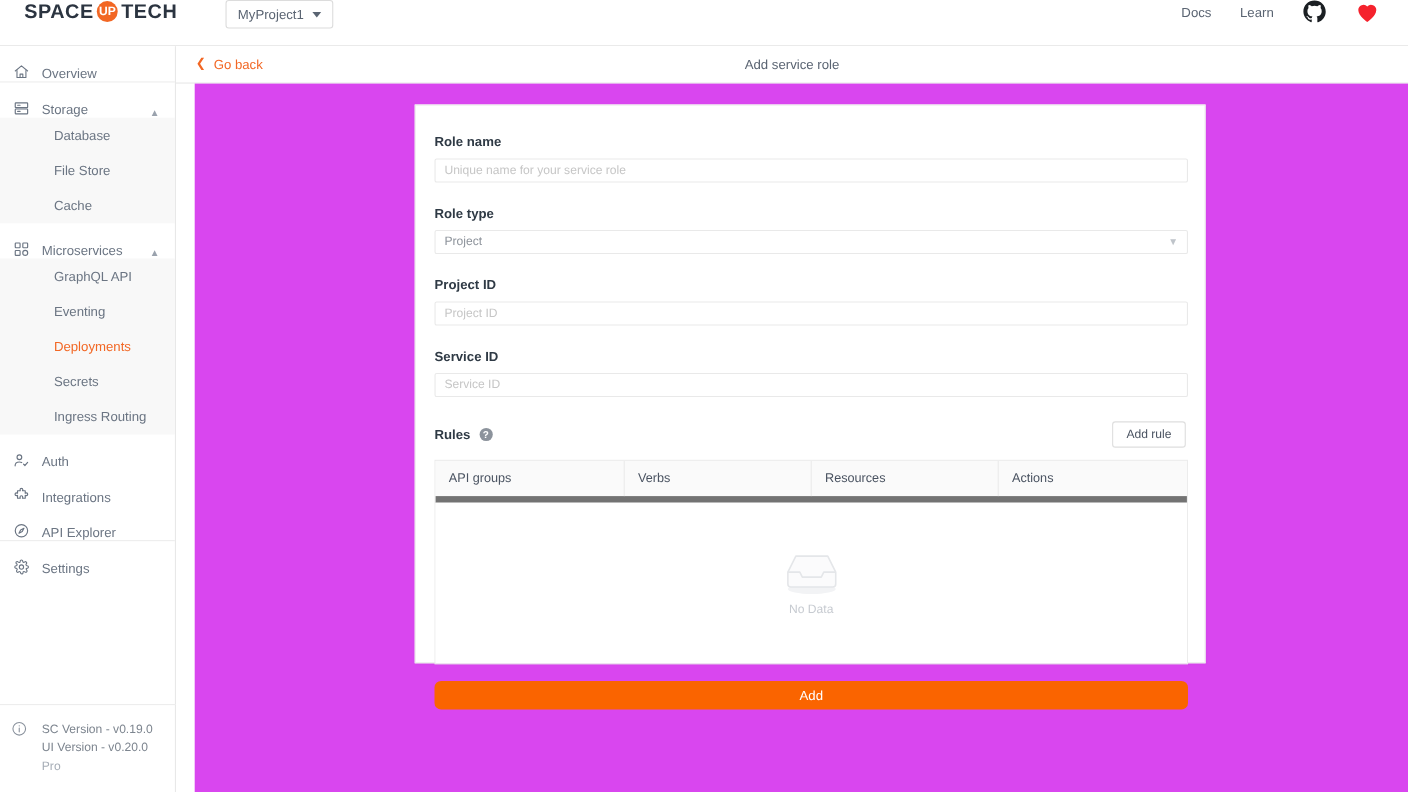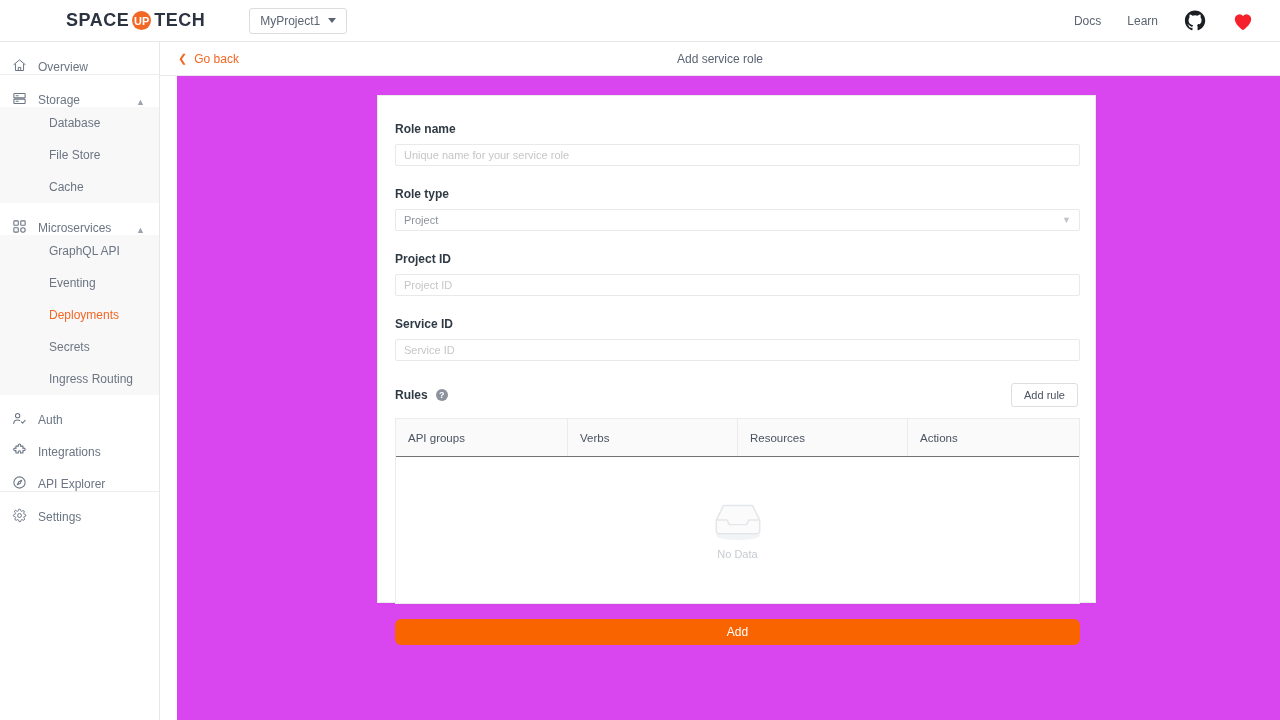--- a/index.html
+++ b/index.html
@@ -10,21 +10,21 @@
     color: #3c4858;
     overflow: hidden;
   }
 
   
   .topbar {
     position: absolute; top: 0; left: 0;
     width: 1280px; height: 42px;
     background: #ffffff;
     border-bottom: 1px solid #e8e8e8;
-    display: flex; align-items: center; padding-left: 44px;
+    display: flex; align-items: flex-start;
   }
   .logo {
     margin-left: 22px;
     display: flex; align-items: center;
     font-weight: bold; font-size: 18px;
     letter-spacing: 0.5px;
     color: #2b3440;
     user-select: none;
   }
   .logo-up {
@@ -189,21 +189,21 @@
 
   
   .rules-table {
     width: 685px;
     border: 1px solid #ececec;
     border-collapse: collapse;
   }
   .rules-thead {
     display: flex; height: 38px;
     background: #fafafa;
-    border-bottom: 1px solid #737373;
+    border-bottom: 6px solid #737373;
   }
   .th {
     display: flex; align-items: center;
     font-size: 11.5px; color: #4a5361;
     padding-left: 12px;
     border-right: 1px solid #ececec;
   }
   .th:last-child { border-right: none; }
   .th-w1 { width: 172px; }
   .th-w2 { width: 170px; }
@@ -365,20 +365,34 @@
   <div class="nav-item">
     <span class="ico">
       <svg width="15" height="15" viewBox="0 0 24 24" fill="none" stroke="#6b7583" stroke-width="1.6" stroke-linejoin="round">
         <circle cx="12" cy="12" r="3.1"></circle>
         <path d="M19.2 14.6a1.5 1.5 0 0 0 .3 1.7l.1.1a1.8 1.8 0 1 1-2.6 2.6l-.1-.1a1.5 1.5 0 0 0-1.7-.3 1.5 1.5 0 0 0-.9 1.4v.2a1.8 1.8 0 1 1-3.6 0v-.1a1.5 1.5 0 0 0-1-1.4 1.5 1.5 0 0 0-1.7.3l-.1.1a1.8 1.8 0 1 1-2.6-2.6l.1-.1a1.5 1.5 0 0 0 .3-1.7 1.5 1.5 0 0 0-1.4-.9h-.2a1.8 1.8 0 1 1 0-3.6h.1a1.5 1.5 0 0 0 1.4-1 1.5 1.5 0 0 0-.3-1.7l-.1-.1A1.8 1.8 0 1 1 7.4 4.8l.1.1a1.5 1.5 0 0 0 1.7.3h.1a1.5 1.5 0 0 0 .9-1.4v-.2a1.8 1.8 0 1 1 3.6 0v.1a1.5 1.5 0 0 0 .9 1.4 1.5 1.5 0 0 0 1.7-.3l.1-.1a1.8 1.8 0 1 1 2.6 2.6l-.1.1a1.5 1.5 0 0 0-.3 1.7v.1a1.5 1.5 0 0 0 1.4.9h.2a1.8 1.8 0 1 1 0 3.6h-.1a1.5 1.5 0 0 0-1.4.9z"></path>
       </svg>
     </span>
     <span>Settings</span>
   </div>
 
+  <div class="version-box">
+    <span class="version-ico">
+      <svg width="15" height="15" viewBox="0 0 24 24" fill="none" stroke="#8a929d" stroke-width="1.6" stroke-linecap="round">
+        <circle cx="12" cy="12" r="9.2"></circle>
+          <line x1="12" y1="11" x2="12" y2="16.5"></line>
+          <circle cx="12" cy="7.8" r="0.9" fill="#8a929d" stroke="none"></circle>
+      </svg>
+    </span>
+    <div class="version-lines">
+      <div>SC Version - v0.19.0</div>
+      <div>UI Version - v0.20.0</div>
+      <div class="pro">Pro</div>
+    </div>
+  </div>
 </div>
 
 <div class="subheader">
   <div class="go-back">
     <span class="chev-left">❮</span>
     <span>Go back</span>
   </div>
   <div class="subheader-title">Add service role</div>
 </div>
 

